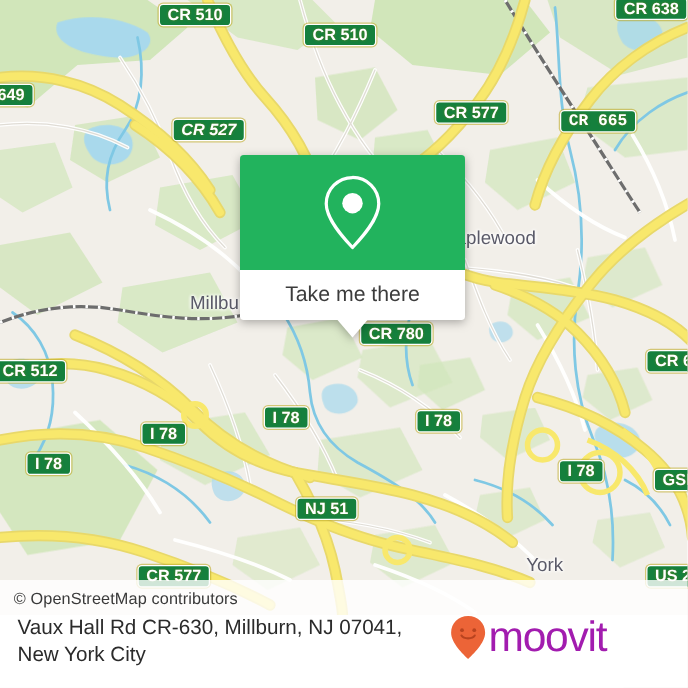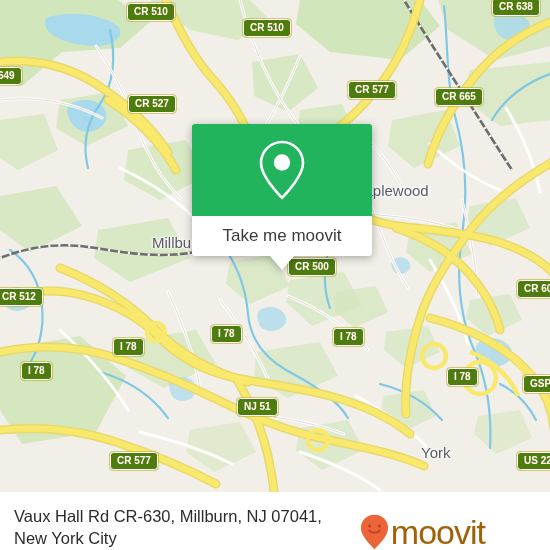--- a/index.html
+++ b/index.html
@@ -44,39 +44,39 @@
     position:absolute;left:50%;top:132px;margin-left:-12px;
     width:0;height:0;
     border-left:12px solid transparent;
     border-right:12px solid transparent;
     border-top:14px solid #ffffff;
   }
 
   
   .footer{
     position:absolute;left:0;top:492px;width:499px;height:58px;
-    background:#ffffff;display:flex;align-items:flex-end;
+    background:#ffffff;display:flex;align-items:flex-start;
     box-sizing:border-box;padding:0 14px 0 14px;
     z-index:50;
   }
   .footer-text{
     flex:1;font-size:16.5px;color:#2b2b2b;line-height:1.33;
     padding-right:10px;
   }
   .footer-logo{display:flex;align-items:center;gap:2px;flex:0 0 auto;}
   .moovit-word{
-    font-size:34px;color:#a16207;letter-spacing:-1.0px;
+    font-size:34px;color:#a21caf;letter-spacing:-1.0px;
     font-weight:400;line-height:1;
   }
 
   
   .shield{
     position:absolute;
-    background:#4d7c0f;border:1.6px solid #ffffff;border-radius:3.5px;
-    color:#ffffff;font-size:10px;font-weight:bold;
+    background:#15803d;border:1.6px solid #ffffff;border-radius:3.5px;
+    color:#ffffff;font-size:13px;font-weight:bold;
     padding:1.5px 6px 2.5px 6px;white-space:nowrap;
     text-shadow:0 0 2px rgba(150,130,0,.55);
     box-shadow:0 0 0 1px rgba(190,170,40,.6);
     line-height:12px;
   }
   .place{
     position:absolute;color:#5a5a68;white-space:nowrap;
     text-shadow:0 0 3px #fff,0 0 3px #fff,0 0 3px #fff;
   }
 </style>
@@ -240,46 +240,49 @@
     </svg>
 
     <div class="place" style="left:352px;top:182px;font-size:15px;">Maplewood</div>
     <div class="place" style="left:152px;top:234px;font-size:15px;">Millburn</div>
     <div class="place" style="left:421px;top:444px;font-size:15px;">York</div>
 
     <div class="shield" style="left:127px;top:3px;">CR 510</div>
     <div class="shield" style="left:243px;top:19px;">CR 510</div>
     <div class="shield" style="left:492px;top:-2px;">CR 638</div>
     <div class="shield" style="left:348px;top:81px;">CR 577</div>
-    <div class="shield" style="left:435px;top:88px;">CR 665</div>
+    <div class="shield" style="left:448px;top:88px;font-family:Liberation Mono, monospace;">CR 665</div>
     <div class="shield" style="left:-9px;top:67px;">649</div>
-    <div class="shield" style="left:128px;top:95px;">CR 527</div>
+    <div class="shield" style="left:138px;top:95px;font-style:italic;">CR 527</div>
     <div class="shield" style="left:-5px;top:288px;">CR 512</div>
-    <div class="shield" style="left:288px;top:258px;">CR 500</div>
+    <div class="shield" style="left:288px;top:258px;">CR 780</div>
     <div class="shield" style="left:517px;top:280px;">CR 602</div>
     <div class="shield" style="left:113px;top:338px;">I 78</div>
     <div class="shield" style="left:211px;top:325px;">I 78</div>
     <div class="shield" style="left:333px;top:328px;">I 78</div>
     <div class="shield" style="left:21px;top:362px;">I 78</div>
     <div class="shield" style="left:447px;top:368px;">I 78</div>
     <div class="shield" style="left:523px;top:375px;">GSP</div>
     <div class="shield" style="left:237px;top:398px;">NJ 51</div>
     <div class="shield" style="left:110px;top:452px;">CR 577</div>
     <div class="shield" style="left:517px;top:452px;">US 22</div>
 
+    <div class="attribution">
+      <span>© OpenStreetMap contributors</span>
+    </div>
 
     <div class="callout">
       <div class="callout-top">
         <svg class="pin-icon" width="52" height="62" viewBox="0 0 52 62" xmlns="http://www.w3.org/2000/svg">
           <path d="M26 3 C14.4 3 5 12.4 5 24 C5 37 20 52.5 26 59 C32 52.5 47 37 47 24 C47 12.4 37.6 3 26 3 Z" fill="none" stroke="#ffffff" stroke-width="2.6" stroke-linejoin="round"></path>
           <circle cx="26" cy="23.5" r="8.2" fill="#ffffff"></circle>
         </svg>
       </div>
       <div class="callout-bottom">
-        <span>Take me moovit</span>
+        <span>Take me there</span>
       </div>
       <div class="callout-tail"></div>
     </div>
   </div>
 
   <div class="footer">
     <div class="footer-text">Vaux Hall Rd CR-630, Millburn, NJ 07041, New York City</div>
     <div class="footer-logo">
       <svg width="29" height="36" viewBox="0 0 29 36" xmlns="http://www.w3.org/2000/svg">
         <path d="M14.5 0.8 C6.8 0.8 0.9 6.6 0.9 14.1 C0.9 22.4 10.6 31.2 14.5 35.2 C18.4 31.2 28.1 22.4 28.1 14.1 C28.1 6.6 22.2 0.8 14.5 0.8 Z" fill="#ec6437"></path>

